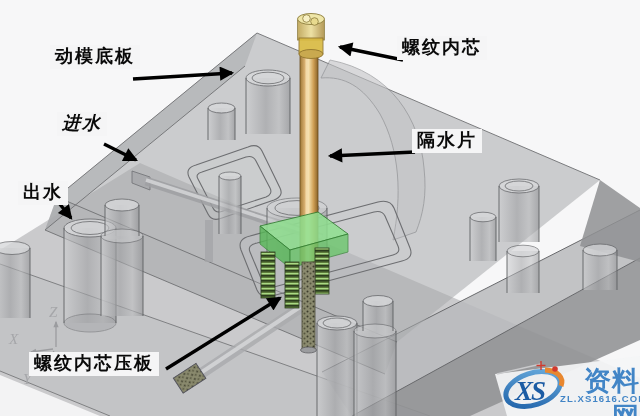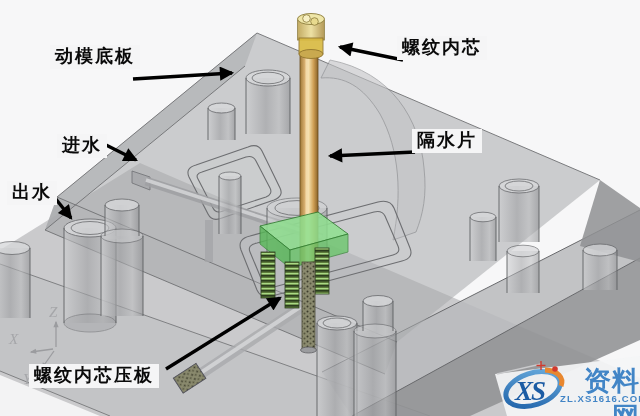--- a/index.html
+++ b/index.html
@@ -4,25 +4,25 @@
 <style>
   html,body{margin:0;padding:0;background:#ddd;}
   .stage{position:relative;width:640px;height:416px;background:#f7f7f8;overflow:hidden;
          font-family:"Liberation Sans","DejaVu Sans",sans-serif;}
   .stage svg.model{position:absolute;left:0;top:0;}
   
   .label{position:absolute;background:#f5f5f6;color:#0a0a0a;white-space:nowrap;
          font-family:"Liberation Serif","DejaVu Serif",serif;font-weight:bold;
          font-size:18px;letter-spacing:2px;padding:2px 5px;line-height:1.1;}
   #lbl-dongmo{left:50px;top:45px;}
-  #lbl-jinshui{left:57px;top:134px;}
-  #lbl-chushui{left:7px;top:181px;}
+  #lbl-jinshui{left:57px;top:112px;font-style:italic;}
+  #lbl-chushui{left:18px;top:181px;}
   #lbl-luowen{left:397px;top:36px;}
   #lbl-geshui{left:412px;top:129px;}
-  #lbl-yaban{left:29px;top:352px;margin-top:12px;}
+  #lbl-yaban{left:29px;top:352px;}
   
   .watermark{position:absolute;left:495px;top:354px;width:145px;height:62px;text-align:right;}
   .watermark svg{position:absolute;left:0;top:0;}
   .wm-name{position:absolute;left:64px;top:9px;color:#4285c6;font-weight:bold;
            font-size:27px;letter-spacing:1px;font-family:"Liberation Sans",sans-serif;
            text-shadow:0 0 1px #fff;}
   .wm-url{position:absolute;left:65px;top:39px;color:#4285c6;font-weight:bold;
           font-size:9.5px;letter-spacing:1.1px;font-family:"Liberation Sans",sans-serif;}
 </style>
 </head>

